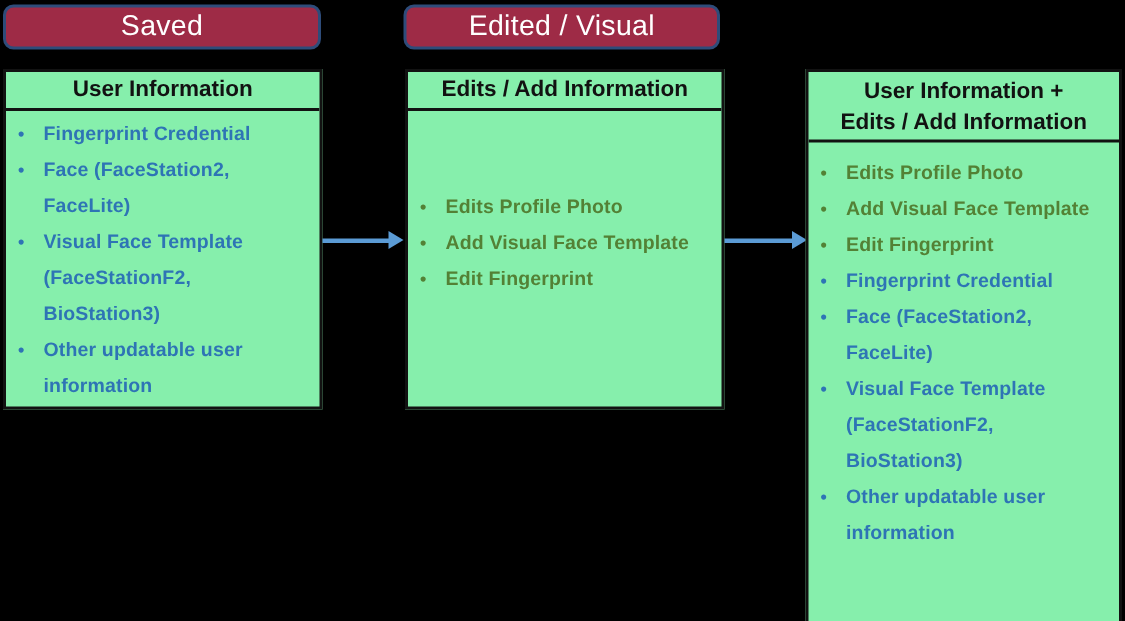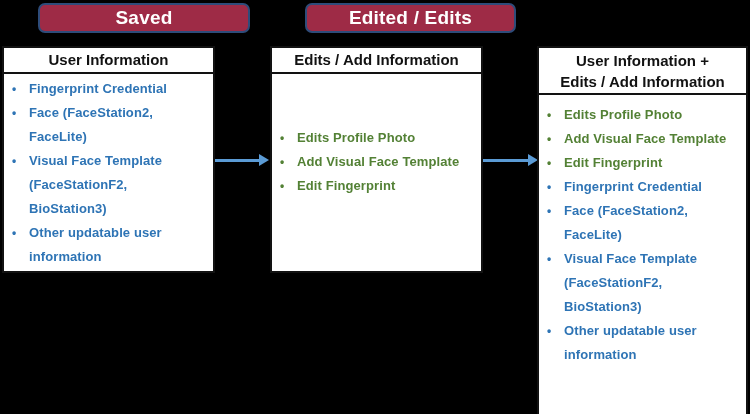--- a/index.html
+++ b/index.html
@@ -9,28 +9,27 @@
     background:#000;
     overflow:hidden;
     font-family:"Liberation Sans","DejaVu Sans",sans-serif;
   }
   .pill-header{
     position:absolute;top:3px;height:26px;
     background:#9E2B46;
     border:2px solid #2E4C7A;
     border-radius:7px;
     color:#FFFFFF;
-    font-size:19px;font-weight:700;
+    font-size:19px;font-weight:400;
     line-height:26px;text-align:center;
     letter-spacing:0.2px;
-    margin-left:36px;
   }
   .info-box{
     position:absolute;top:46px;
-    background:#ffffff;
+    background:#86efac;
     border:2px solid #121212;
     box-sizing:content-box;
     overflow:hidden;
   }
   .box-title{
     border-bottom:2px solid #121212;
     text-align:center;
     color:#121212;
     font-size:15px;font-weight:700;
     line-height:24px;
@@ -92,21 +91,21 @@
 information</span>
         </div>
     </div>
   </div>
 
   <div class="arrow" style="left:215px;width:54px;">
     <div class="shaft"></div>
     <div class="head"></div>
   </div>
 
-  <div class="pill-header" style="left:269px;width:207px;">Edited / Edits</div>
+  <div class="pill-header" style="left:269px;width:207px;">Edited / Visual</div>
   <div class="info-box" style="left:270px;width:209px;height:223px;">
     <div class="box-title">Edits / Add Information</div>
     <div class="items" style="padding-top:52px;">
       <div class="item green">
         <span class="dot">•</span>
         <span class="txt">Edits Profile Photo</span>
         </div>
       <div class="item green">
         <span class="dot">•</span>
         <span class="txt">Add Visual Face Template</span>

